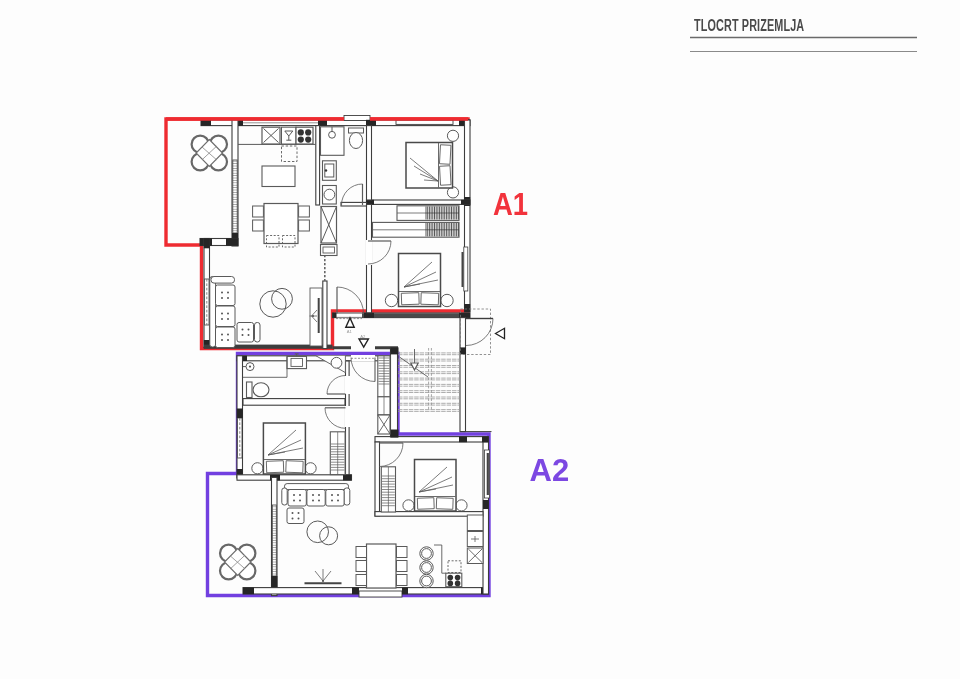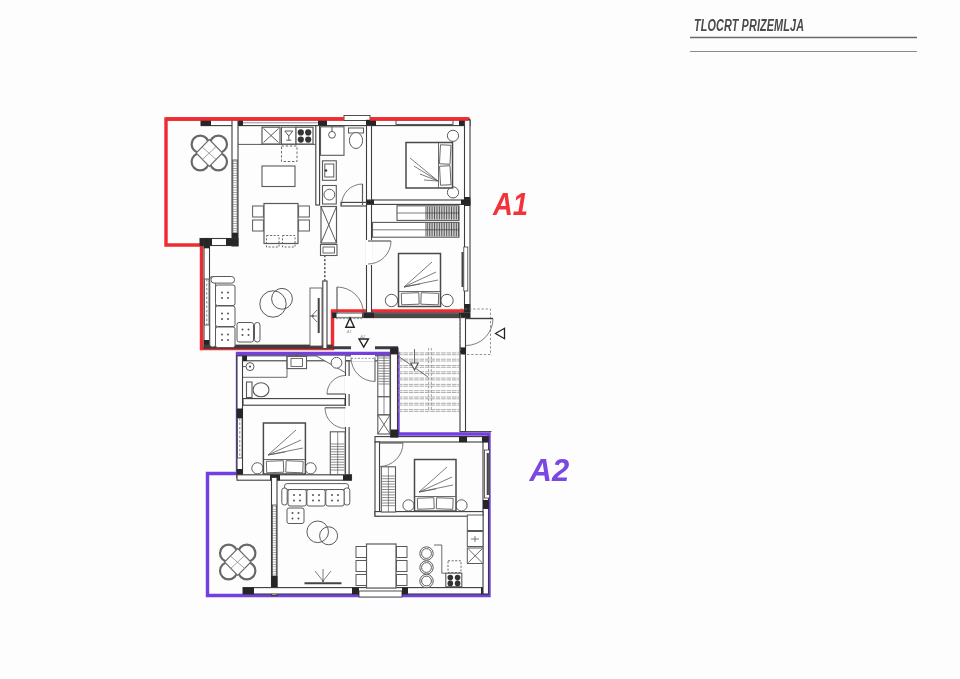--- a/index.html
+++ b/index.html
@@ -1,17 +1,17 @@
 <!DOCTYPE html>
 <html><head>
 <meta charset="utf-8">
 <style>
   html,body{margin:0;padding:0;background:#fdfdfd;}
   #page{position:relative;width:960px;height:679px;background:#fdfdfd;overflow:hidden;
-        font-family:"Liberation Sans", sans-serif;font-style:italic;}
+        font-family:"Liberation Sans", sans-serif;}
   svg{position:absolute;left:0;top:0;}
 </style>
 </head>
 <body>
 <div id="page">
 <svg width="960" height="679" viewBox="0 0 960 679">
 <defs>
   <pattern id="hatchV" width="2.4" height="2.4" patternUnits="userSpaceOnUse" patternTransform="rotate(90)">
     <rect width="2.4" height="2.4" fill="#fff"></rect>
           <line x1="0" y1="0" x2="0" y2="2.4" stroke="#555" stroke-width="0.9"></line>

